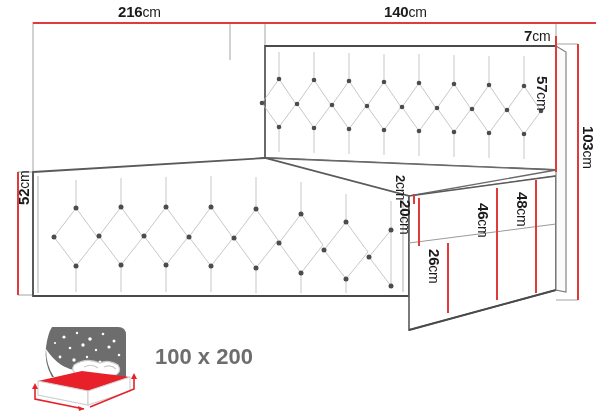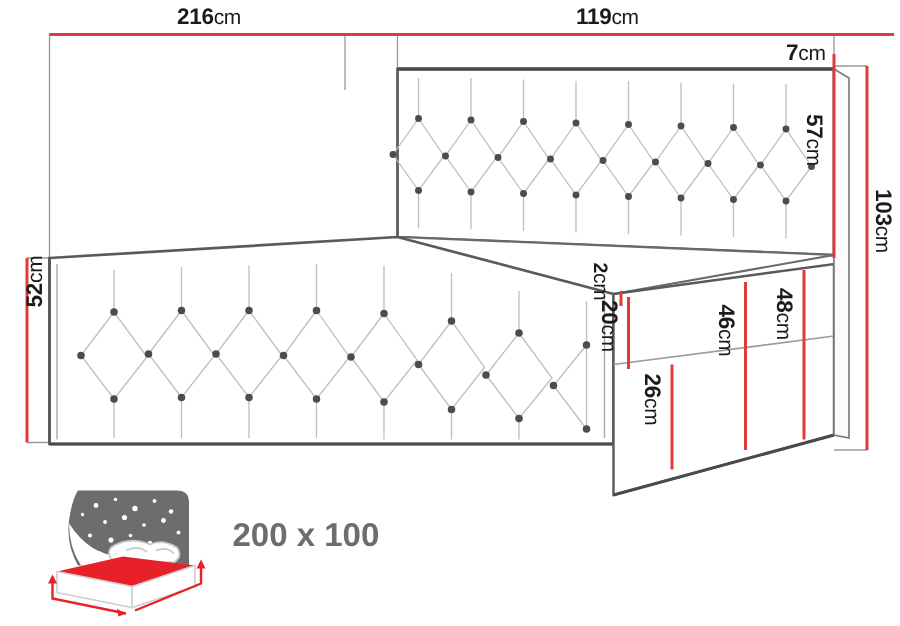--- a/index.html
+++ b/index.html
@@ -196,21 +196,21 @@
 
       <line x1="536" y1="180" x2="536" y2="293"></line>
     </g>
   </svg>
 
   <div class="dim-label" style="left:118px; top:3px;">
     <span>216</span><span class="unit">cm</span>
   </div>
 
   <div class="dim-label" style="left:384px; top:3px;">
-    <span>119</span><span class="unit">cm</span>
+    <span>140</span><span class="unit">cm</span>
   </div>
 
   <div class="dim-label" style="left:524px; top:27px;">
     <span>7</span><span class="unit">cm</span>
   </div>
 
   <div class="dim-label vert" style="left:551px; top:76px; transform:rotate(90deg);">
     <span>57</span><span class="unit">cm</span>
   </div>
 
@@ -285,15 +285,15 @@
       <path d="M13,70 L13,84 L62,94"></path>
       <path d="M112,60 L112,74 L68,92"></path>
     </g>
     <g fill="#e8202a">
       <path d="M13,68 L10,74 L16,74 Z"></path>
       <path d="M112,58 L109,64 L115,64 Z"></path>
       <path d="M62,94 L56,91 L57,96 Z"></path>
     </g>
   </svg>
 
-  <div class="size-text" style="left:155px; top:344px;">200 x 100</div>
+  <div class="size-text" style="left:155px; top:344px;">100 x 200</div>
 
 </div>
 
 </body></html>

